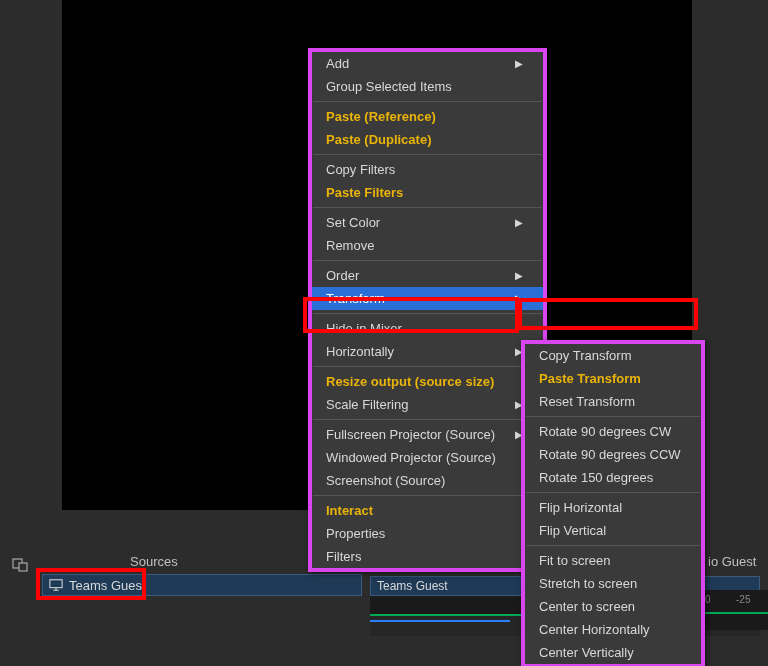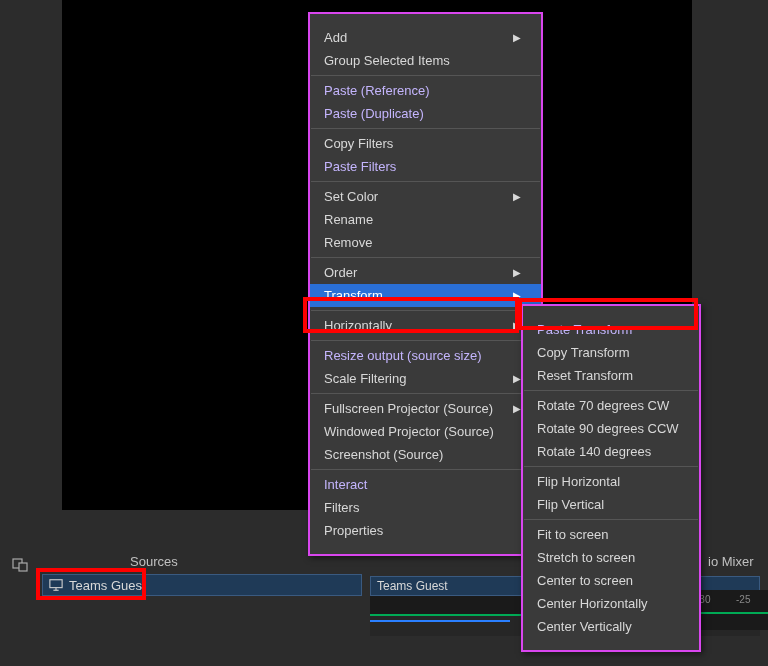--- a/index.html
+++ b/index.html
@@ -24,25 +24,25 @@
   .tick { position: absolute; top: 2px; font-size: 10px; color: #888; margin-top: 23px; }
   .tick::before { content: ''; position: absolute; left: 50%; top: -2px; width: 1px; height: 4px; background: #0c0; }
   .tick.green::before { background: #0c0; }
   .bar-green { position: absolute; top: 38px; left: 0; right: 0; height: 2px; background: #0a5; }
   .bar-blue { position: absolute; top: 44px; left: 0; width: 140px; height: 2px; background: #2a7fff; }
 
   .timeline2 { position: absolute; left: 690px; top: 590px; width: 78px; height: 40px; background: #1a1a1a; }
   .timeline2 .tick2 { position: absolute; top: 4px; font-size: 10px; color: #888; }
   .timeline2 .bar { position: absolute; top: 22px; left: 0; right: 0; height: 2px; background: #0a5; }
 
-  .ctx-menu { position: absolute; background: #3a3a3a; border: 2px solid #d946ef; box-shadow: 2px 2px 6px rgba(0,0,0,0.5); min-width: 210px; padding: 12px 0; }
+  .ctx-menu { position: absolute; background: #3a3a3a; border: 4px solid #d946ef; box-shadow: 2px 2px 6px rgba(0,0,0,0.5); min-width: 210px; padding: 0 0; margin-top: 36px; }
   .menu-main { left: 308px; top: 12px; }
   .menu-sub { left: 521px; top: 304px; min-width: 175px; }
   .mi { display: flex; align-items: center; justify-content: space-between; padding: 4px 20px 4px 14px; white-space: nowrap; cursor: default; color: #d8d8d8; }
-  .mi.disabled { color: #c4b5fd; }
+  .mi.disabled { color: #eab308; font-weight: bold; }
   .mi.highlight { background: #2a6fd6; color: #fff; }
   .mi .arrow { font-size: 10px; color: inherit; margin-left: 20px; }
   .sep { height: 1px; background: #555; margin: 3px 1px; }
 
 </style>
 </head>
 <body>
 
 <div class="preview-area">
   <div class="black-canvas"></div>
@@ -51,21 +51,21 @@
 <div class="dock-icon">
   <svg width="16" height="16" viewBox="0 0 16 16">
       <rect x="1" y="3" width="9" height="9" fill="none" stroke="#aaa" stroke-width="1.2"></rect>
       <rect x="7" y="7" width="8" height="8" fill="#2c2c2c" stroke="#aaa" stroke-width="1.2"></rect>
     </svg>
 </div>
 
 <div class="tabs">
   <div class="tab">Sources</div>
 </div>
-<div class="tab right">io Mixer</div>
+<div class="tab right">io Guest</div>
 
 <div class="source-list">
   <div class="source-item">
     <svg width="14" height="14" viewBox="0 0 16 16">
         <rect x="1" y="2" width="14" height="9" fill="none" stroke="#ccc" stroke-width="1.3"></rect>
         <line x1="5" y1="14" x2="11" y2="14" stroke="#ccc" stroke-width="1.3"></line>
         <line x1="8" y1="11" x2="8" y2="14" stroke="#ccc" stroke-width="1.3"></line>
       </svg>
     <span>Teams Guest</span>
   </div>
@@ -99,63 +99,63 @@
   <div class="mi disabled">Paste (Reference)</div>
   <div class="mi disabled">Paste (Duplicate)</div>
   <div class="sep"></div>
   <div class="mi">Copy Filters</div>
   <div class="mi disabled">Paste Filters</div>
   <div class="sep"></div>
   <div class="mi">
       <span>Set Color</span>
       <span class="arrow">▶</span>
     </div>
-  <div class="mi">Rename</div>
   <div class="mi">Remove</div>
   <div class="sep"></div>
   <div class="mi">
       <span>Order</span>
       <span class="arrow">▶</span>
     </div>
   <div class="mi highlight">
       <span>Transform</span>
       <span class="arrow">▶</span>
     </div>
   <div class="sep"></div>
+  <div class="mi">Hide in Mixer</div>
   <div class="mi">
       <span>Horizontally</span>
       <span class="arrow">▶</span>
     </div>
   <div class="sep"></div>
   <div class="mi disabled">Resize output (source size)</div>
   <div class="mi">
       <span>Scale Filtering</span>
       <span class="arrow">▶</span>
     </div>
   <div class="sep"></div>
   <div class="mi">
       <span>Fullscreen Projector (Source)</span>
       <span class="arrow">▶</span>
     </div>
   <div class="mi">Windowed Projector (Source)</div>
   <div class="mi">Screenshot (Source)</div>
   <div class="sep"></div>
   <div class="mi disabled">Interact</div>
+  <div class="mi">Properties</div>
   <div class="mi">Filters</div>
-  <div class="mi">Properties</div>
 </div>
 
 <div class="ctx-menu menu-sub">
+  <div class="mi">Copy Transform</div>
   <div class="mi disabled">Paste Transform</div>
-  <div class="mi">Copy Transform</div>
   <div class="mi">Reset Transform</div>
   <div class="sep"></div>
-  <div class="mi">Rotate 70 degrees CW</div>
+  <div class="mi">Rotate 90 degrees CW</div>
   <div class="mi">Rotate 90 degrees CCW</div>
-  <div class="mi">Rotate 140 degrees</div>
+  <div class="mi">Rotate 150 degrees</div>
   <div class="sep"></div>
   <div class="mi">Flip Horizontal</div>
   <div class="mi">Flip Vertical</div>
   <div class="sep"></div>
   <div class="mi">Fit to screen</div>
   <div class="mi">Stretch to screen</div>
   <div class="mi">Center to screen</div>
   <div class="mi">Center Horizontally</div>
   <div class="mi">Center Vertically</div>
 </div>

